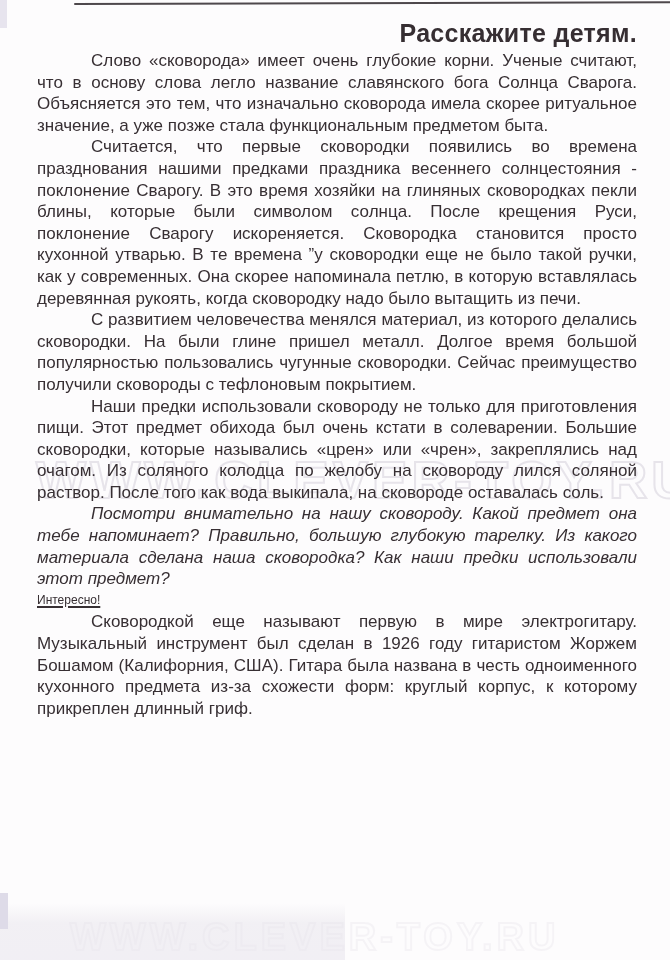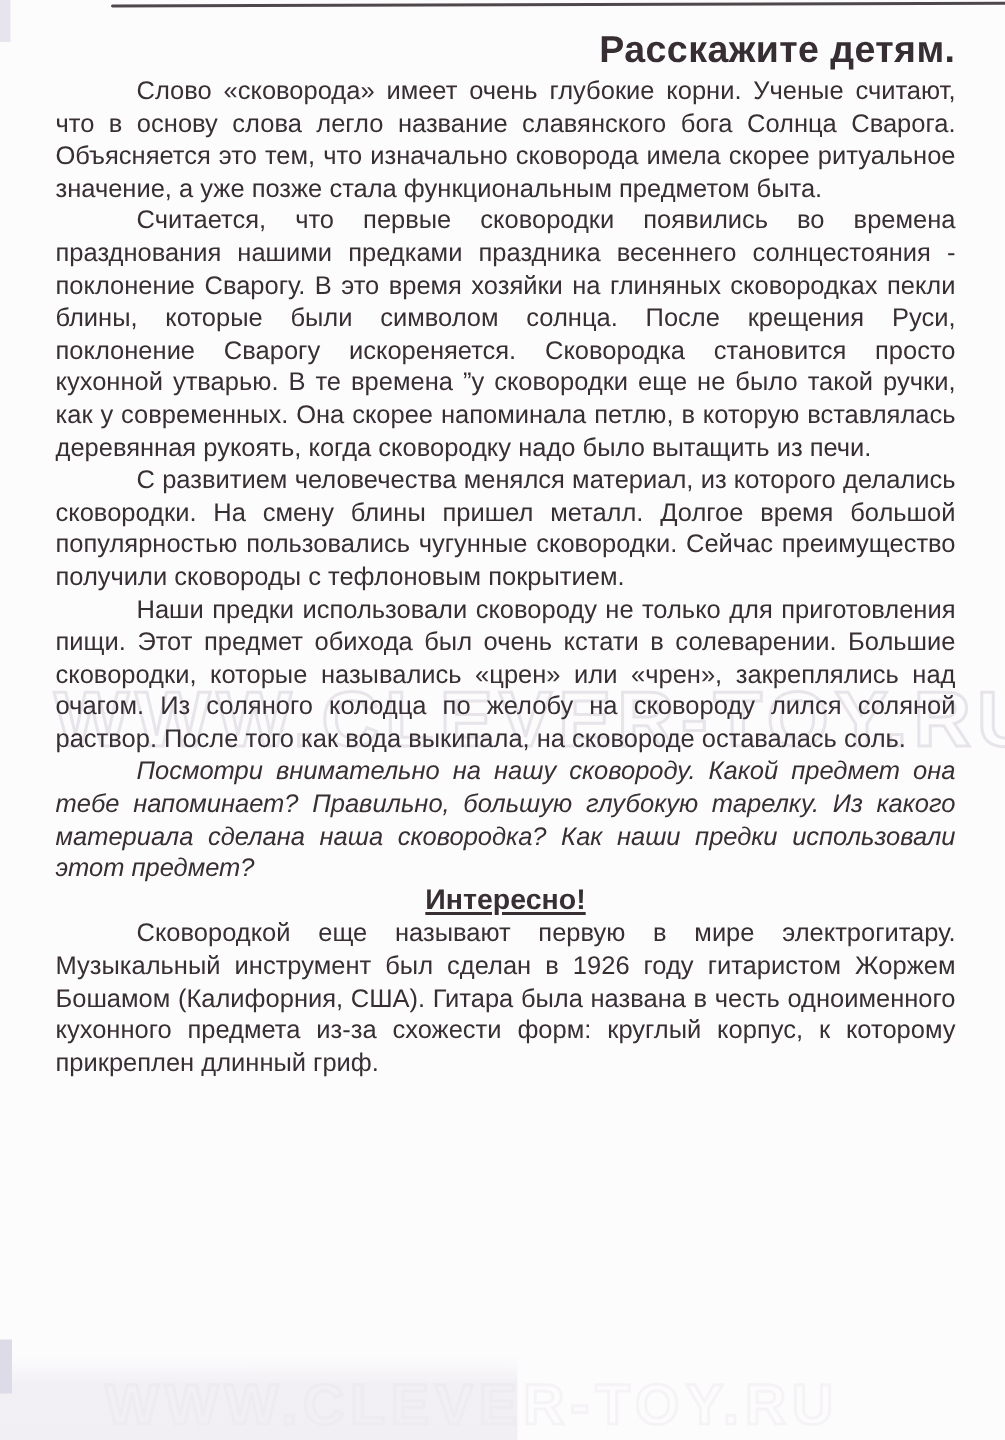--- a/index.html
+++ b/index.html
@@ -107,25 +107,25 @@
     text-align: right;
   }
   .para {
     margin: 0;
     text-indent: 54px;
   }
   .para.qa {
     font-style: italic;
   }
   .interesting {
-    font-size: 19px;
+    font-size: 12px;
     line-height: 21.6px;
-    font-weight: bold;
+    font-weight: normal;
     margin: 0;
-    text-align: center;
+    text-align: left;
     text-decoration: underline;
     text-decoration-thickness: 1.5px;
     text-underline-offset: 2px;
   }
 </style>
 </head>
 <body>
 
 <div class="page">
 
@@ -134,20 +134,20 @@
   <div class="scan-corner-bl-strip"></div>
   <div class="scan-corner-bl-band"></div>
 
   <div class="watermark wm-mid">WWW.CLEVER-TOY.RU</div>
   <div class="watermark wm-bottom">WWW.CLEVER-TOY.RU</div>
 
   <div class="content">
     <h1 class="title">Расскажите детям.</h1>
     <p class="para">Слово «сковорода» имеет очень глубокие корни. Ученые считают, что в основу слова легло название славянского бога Солнца Сварога. Объясняется это тем, что изначально сковорода имела скорее ритуальное значение, а уже позже стала функциональным предметом быта.</p>
     <p class="para">Считается, что первые сковородки появились во времена празднования нашими предками праздника весеннего солнцестояния - поклонение Сварогу. В это время хозяйки на глиняных сковородках пекли блины, которые были символом солнца. После крещения Руси, поклонение Сварогу искореняется. Сковородка становится просто кухонной утварью. В те времена ”у сковородки еще не было такой ручки, как у современных. Она скорее напоминала петлю, в которую вставлялась деревянная рукоять, когда сковородку надо было вытащить из печи.</p>
-    <p class="para">С развитием человечества менялся материал, из которого делались сковородки. На смену блины пришел металл. Долгое время большой популярностью пользовались чугунные сковородки. Сейчас преимущество получили сковороды с тефлоновым покрытием.</p>
+    <p class="para">С развитием человечества менялся материал, из которого делались сковородки. На были глине пришел металл. Долгое время большой популярностью пользовались чугунные сковородки. Сейчас преимущество получили сковороды с тефлоновым покрытием.</p>
     <p class="para">Наши предки использовали сковороду не только для приготовления пищи. Этот предмет обихода был очень кстати в солеварении. Большие сковородки, которые назывались «црен» или «чрен», закреплялись над очагом. Из соляного колодца по желобу на сковороду лился соляной раствор. После того как вода выкипала, на сковороде оставалась соль.</p>
     <p class="para qa">Посмотри внимательно на нашу сковороду. Какой предмет она тебе напоминает? Правильно, большую глубокую тарелку. Из какого материала сделана наша сковородка? Как наши предки использовали этот предмет?</p>
     <h2 class="interesting">Интересно!</h2>
     <p class="para">Сковородкой еще называют первую в мире электрогитару. Музыкальный инструмент был сделан в 1926 году гитаристом Жоржем Бошамом (Калифорния, США). Гитара была названа в честь одноименного кухонного предмета из-за схожести форм: круглый корпус, к которому прикреплен длинный гриф.</p>
   </div>
 
 </div>
 
 </body></html>

